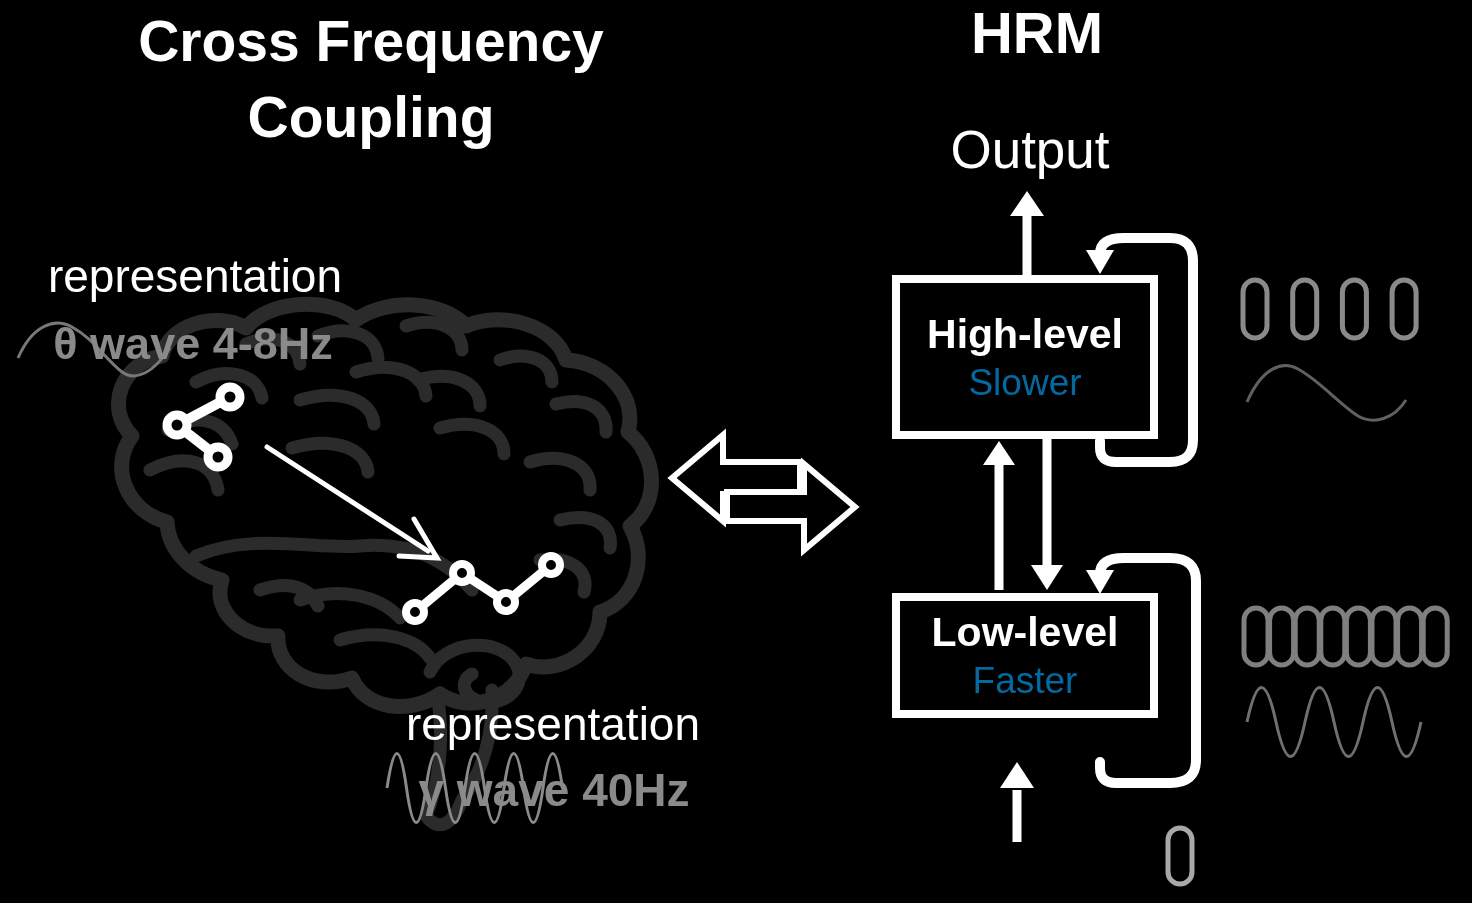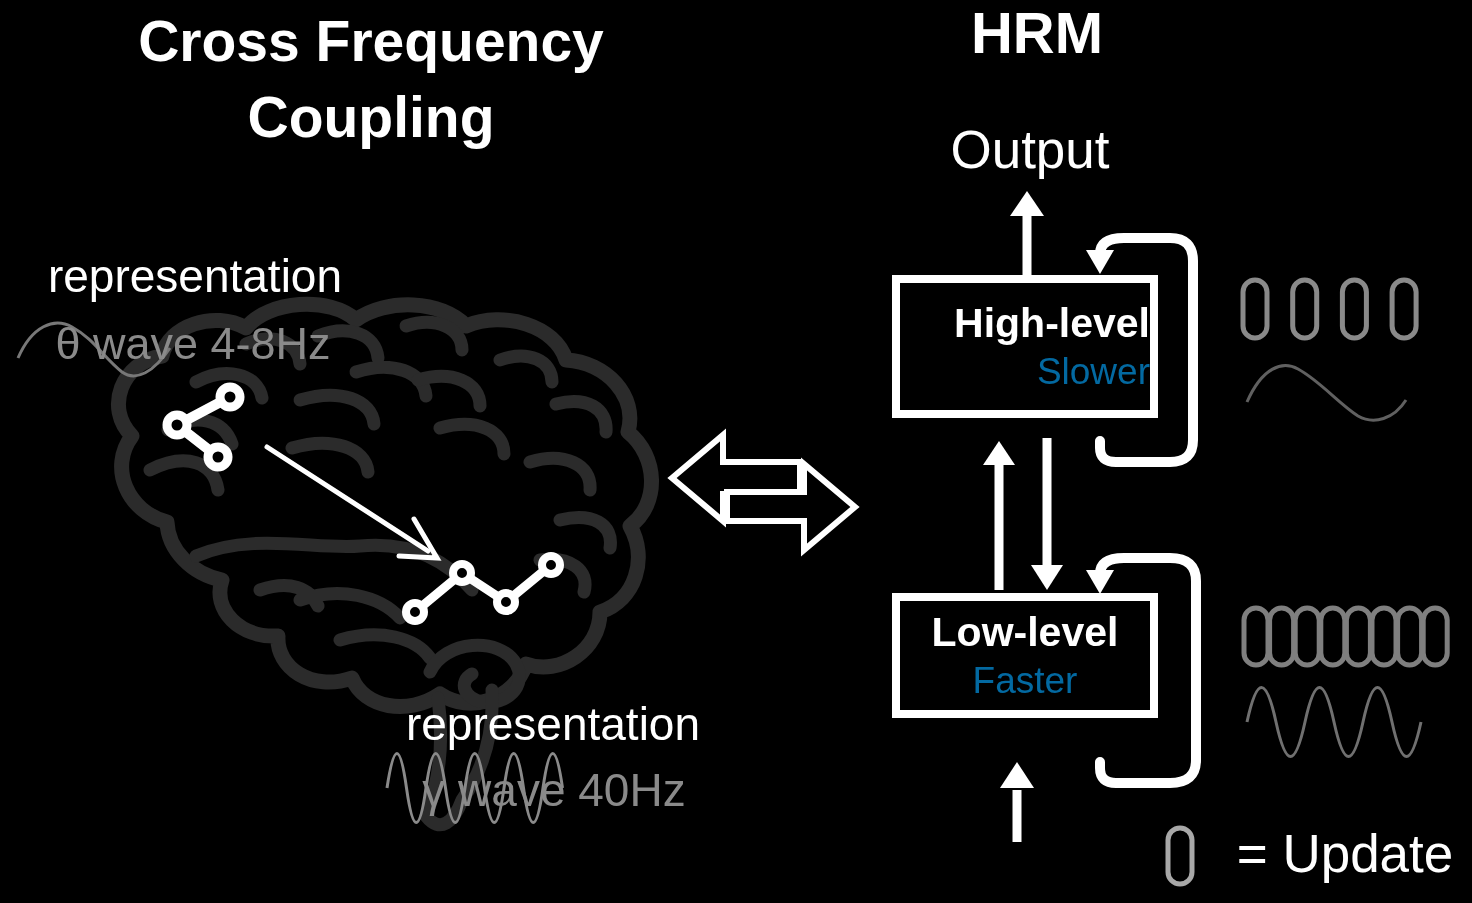--- a/index.html
+++ b/index.html
@@ -1,37 +1,37 @@
 <!DOCTYPE html>
 <html><head>
 <meta charset="utf-8">
 <style>
   html,body{margin:0;padding:0;background:#000;}
   .stage{position:relative;width:1472px;height:903px;background:#000;overflow:hidden;
          font-family:"Liberation Sans", sans-serif;}
   svg.layer{position:absolute;left:0;top:0;}
   .txt{position:absolute;transform:translateX(-50%);white-space:nowrap;color:#fff;line-height:1.05;}
   .bold{font-weight:700;}
-  .muted{color:#8a8a8a;}
+  .muted{color:#8a8a8a;font-weight:bold;}
   .t-title1{left:371px;top:12px;font-size:57px;}
   .t-title2{left:371px;top:88px;font-size:57px;}
   .t-hrm{left:1037px;top:3px;font-size:58px;}
   .t-output{left:1030px;top:122px;font-size:53px;}
   .t-meta1{left:193px;top:188px;font-size:46px;}
   .t-meta2{left:195px;top:252px;font-size:46px;}
   .t-theta{left:193px;top:320px;font-size:45px;}
   .t-low1{left:554px;top:634px;font-size:46px;}
   .t-low2{left:553px;top:700px;font-size:46px;}
   .t-gamma{left:554px;top:766px;font-size:46px;}
   .t-input{left:1034px;top:826px;font-size:53px;}
   .t-update{left:1345px;top:826px;font-size:53px;}
   .module-box{position:absolute;left:892px;width:266px;box-sizing:border-box;
     border:8px solid #fff;background:#000;display:flex;flex-direction:column;
     align-items:center;justify-content:center;gap:9px;}
-  .box-high{top:275px;height:143px;align-items:flex-end;}
+  .box-high{top:275px;height:164px;}
   .box-low{top:593px;height:125px;}
   .module-name{font-size:41px;font-weight:700;color:#fff;line-height:1;}
   .module-speed{font-size:37px;color:#0369a1;line-height:1;}
 </style>
 </head>
 <body>
 
 <div class="stage">
 
   <svg class="layer" width="1472" height="903" viewBox="0 0 1472 903">
@@ -162,14 +162,13 @@
   <div class="module-box box-high">
     <span class="module-name">High-level</span>
     <span class="module-speed">Slower</span>
   </div>
 
   <div class="module-box box-low">
     <span class="module-name">Low-level</span>
     <span class="module-speed">Faster</span>
   </div>
 
-  <div class="txt t-update">= Update</div>
 </div>
 
 </body></html>

